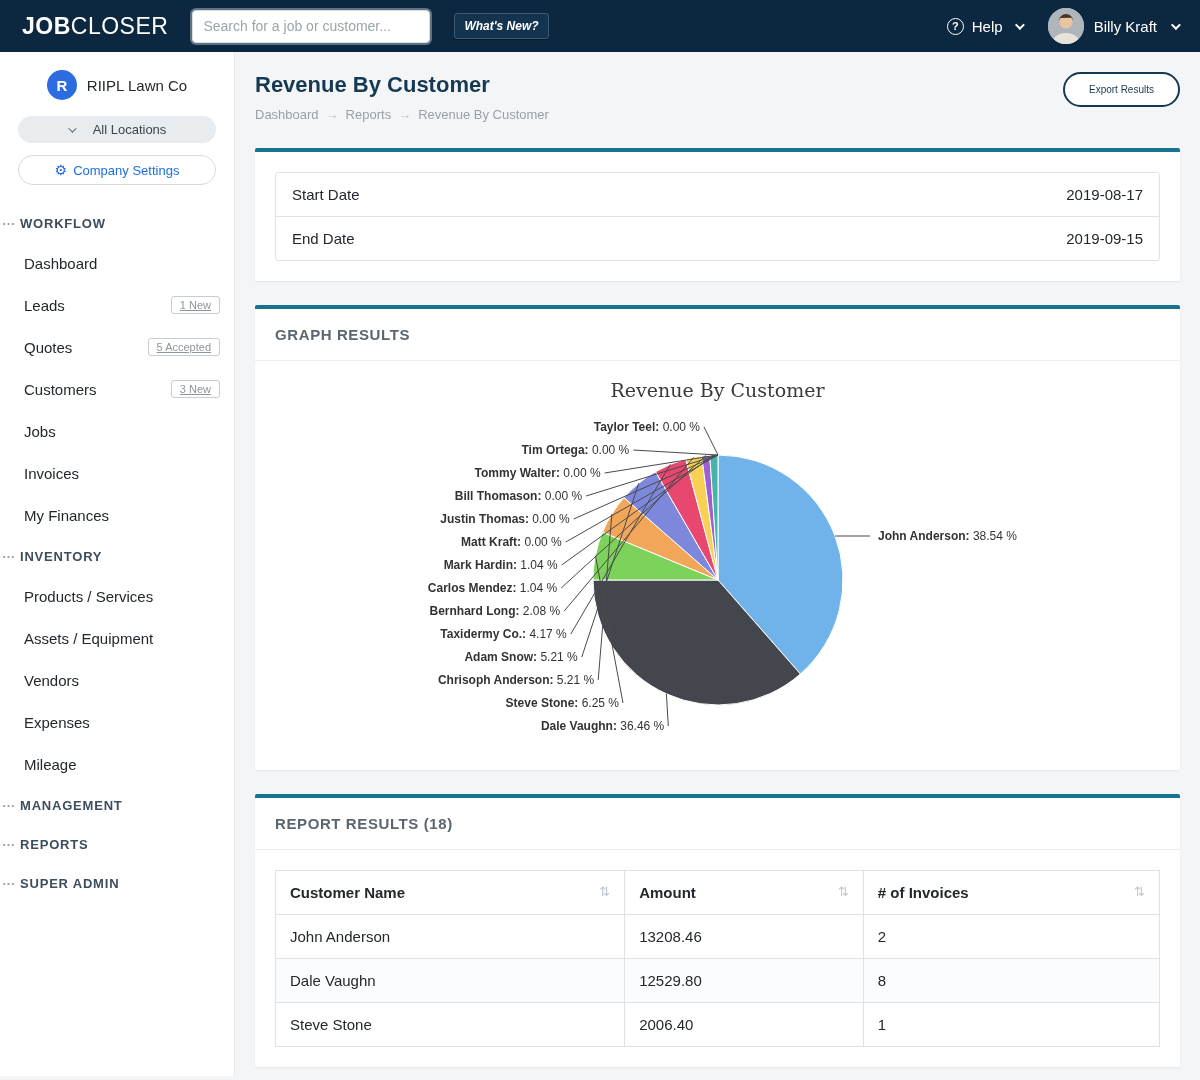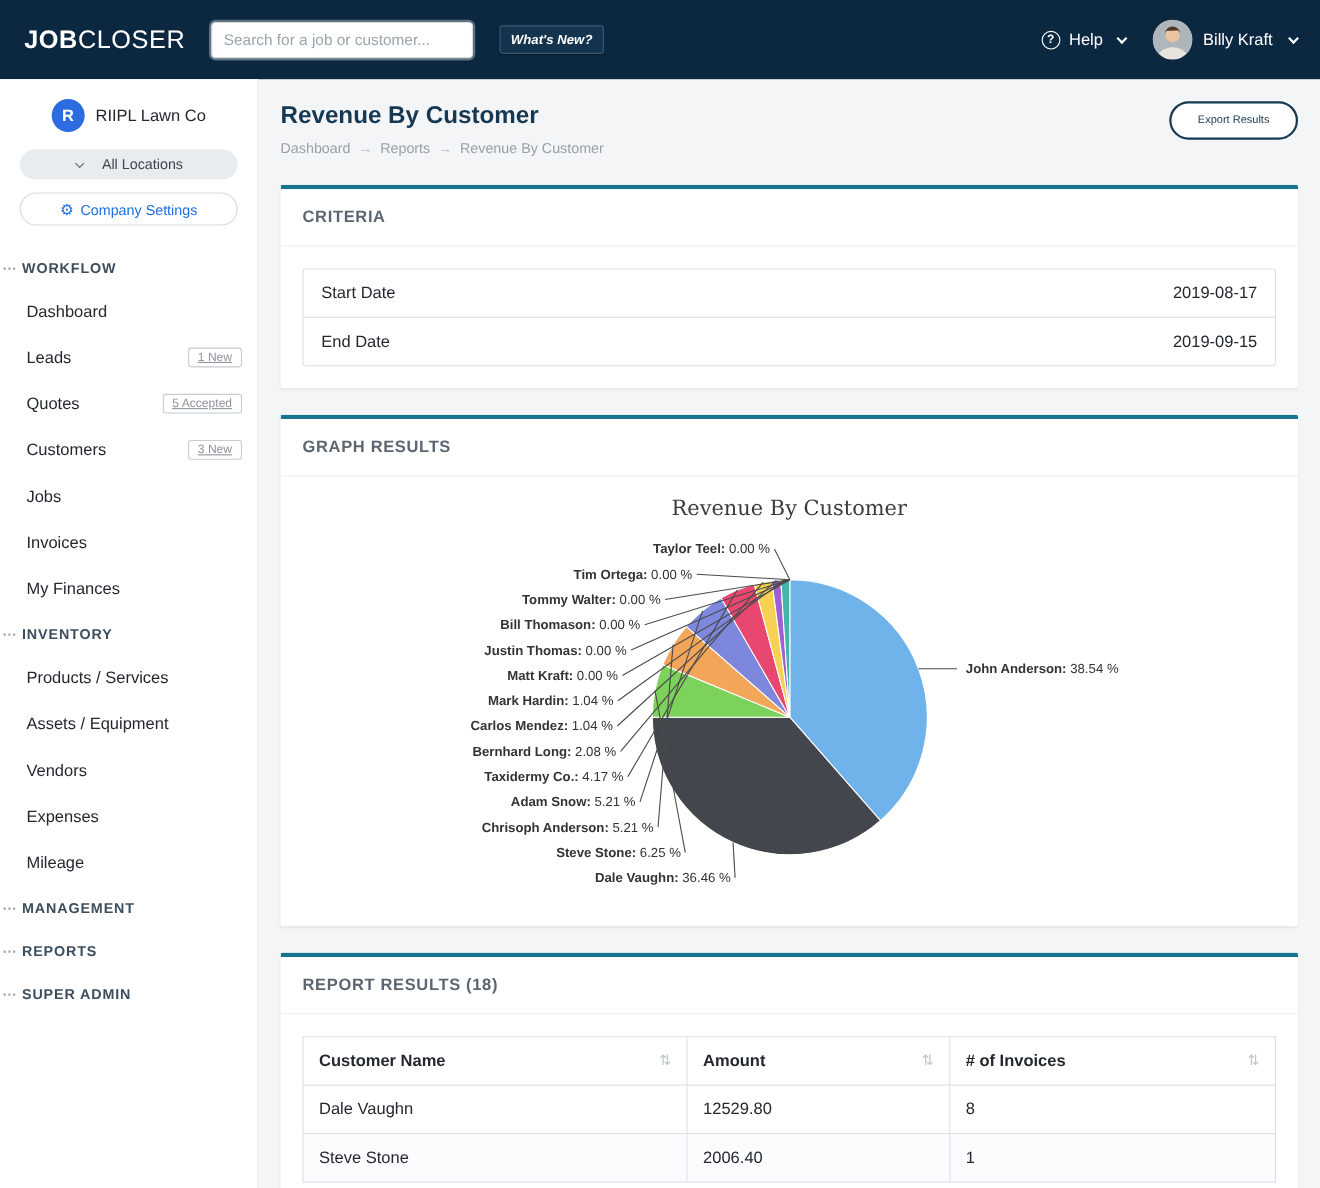--- a/index.html
+++ b/index.html
@@ -4,21 +4,21 @@
 <style>
   * { box-sizing: border-box; }
   html,body { margin:0; padding:0; }
   body {
     width:1200px; height:1080px; overflow:hidden;
     font-family:"Liberation Sans", sans-serif;
     background:#f4f5f7; color:#23282e;
   }
   
   .navbar {
-    height:72px; background:#0c2840; display:flex; align-items:center;
+    height:52px; background:#0c2840; display:flex; align-items:center;
     justify-content:space-between; padding:0 22px;
   }
   .nav-left { display:flex; align-items:center; gap:24px; }
   .logo { font-size:23px; color:#fff; letter-spacing:.5px; cursor:pointer; white-space:nowrap; }
   .logo .bold { font-weight:800; }
   .logo .light { font-weight:300; }
   .nav-search {
     width:238px; height:33px; border-radius:4px; border:1px solid #d8dde1;
     box-shadow:0 0 0 2px rgba(255,255,255,.35);
     padding:0 10px; font-size:14px; color:#3c4450; outline:none;
@@ -247,21 +247,20 @@
   <div class="main">
     <div class="main-header">
       <div>
         <h1 class="page-title">Revenue By Customer</h1>
         <div class="breadcrumb"><span class="bc-link">Dashboard</span><span class="bc-sep">→</span><span class="bc-link">Reports</span><span class="bc-sep">→</span><span class="bc-current">Revenue By Customer</span></div>
       </div>
       <button class="export-btn">Export Results</button>
     </div>
 
     <div class="card">
-      <div class="card-header">CRITERIA</div>
       <div class="card-body">
         <div class="criteria-box">
             <div class="crit-row">
               <span class="crit-label">Start Date</span>
               <span class="crit-value">2019-08-17</span>
             </div>
             <div class="crit-row">
               <span class="crit-label">End Date</span>
               <span class="crit-value">2019-09-15</span>
             </div>
@@ -323,20 +322,25 @@
         <table class="report-table">
           <thead>
               <tr>
                 <th><span>Customer Name</span><span class="sort-icon">⇅</span></th>
                 <th><span>Amount</span><span class="sort-icon">⇅</span></th>
                 <th><span># of Invoices</span><span class="sort-icon">⇅</span></th>
               </tr>
             </thead>
           <tbody>
               <tr>
+                <td>John Anderson</td>
+                <td>13208.46</td>
+                <td>2</td>
+              </tr>
+              <tr>
                 <td>Dale Vaughn</td>
                 <td>12529.80</td>
                 <td>8</td>
               </tr>
               <tr>
                 <td>Steve Stone</td>
                 <td>2006.40</td>
                 <td>1</td>
               </tr>
             </tbody>

